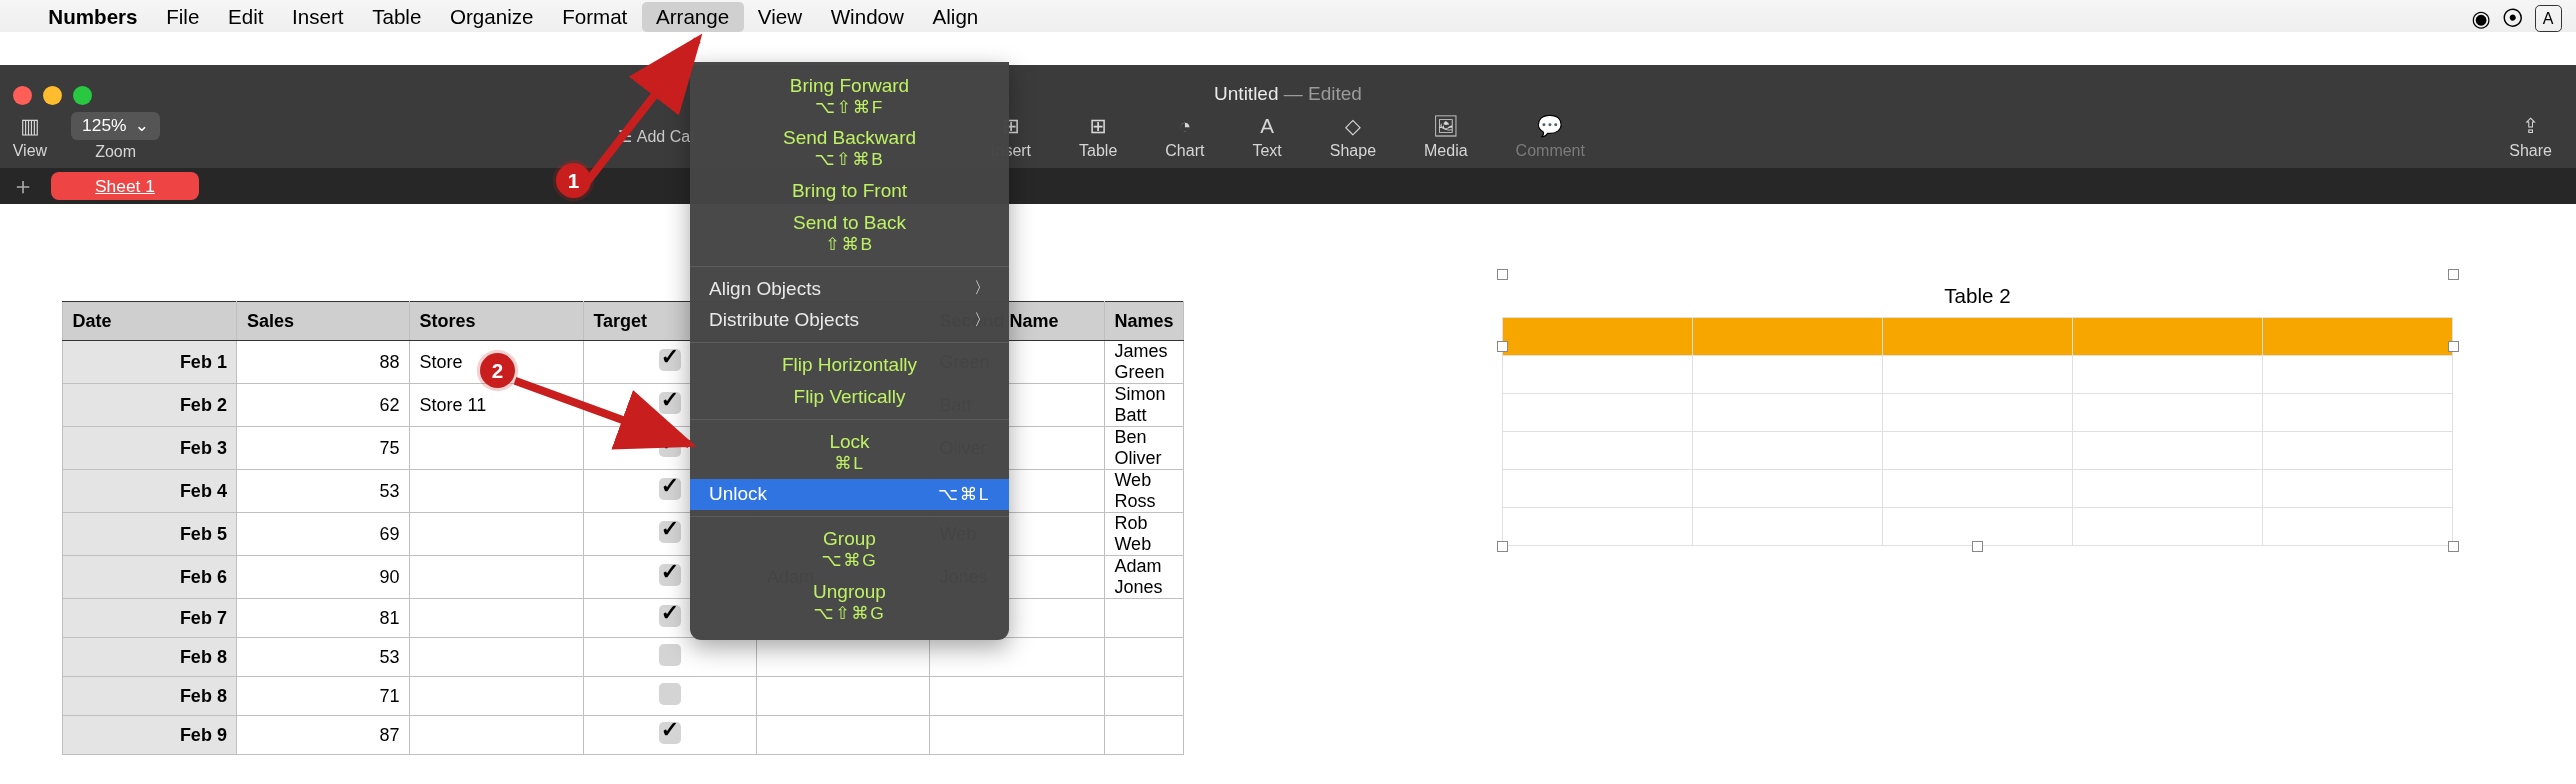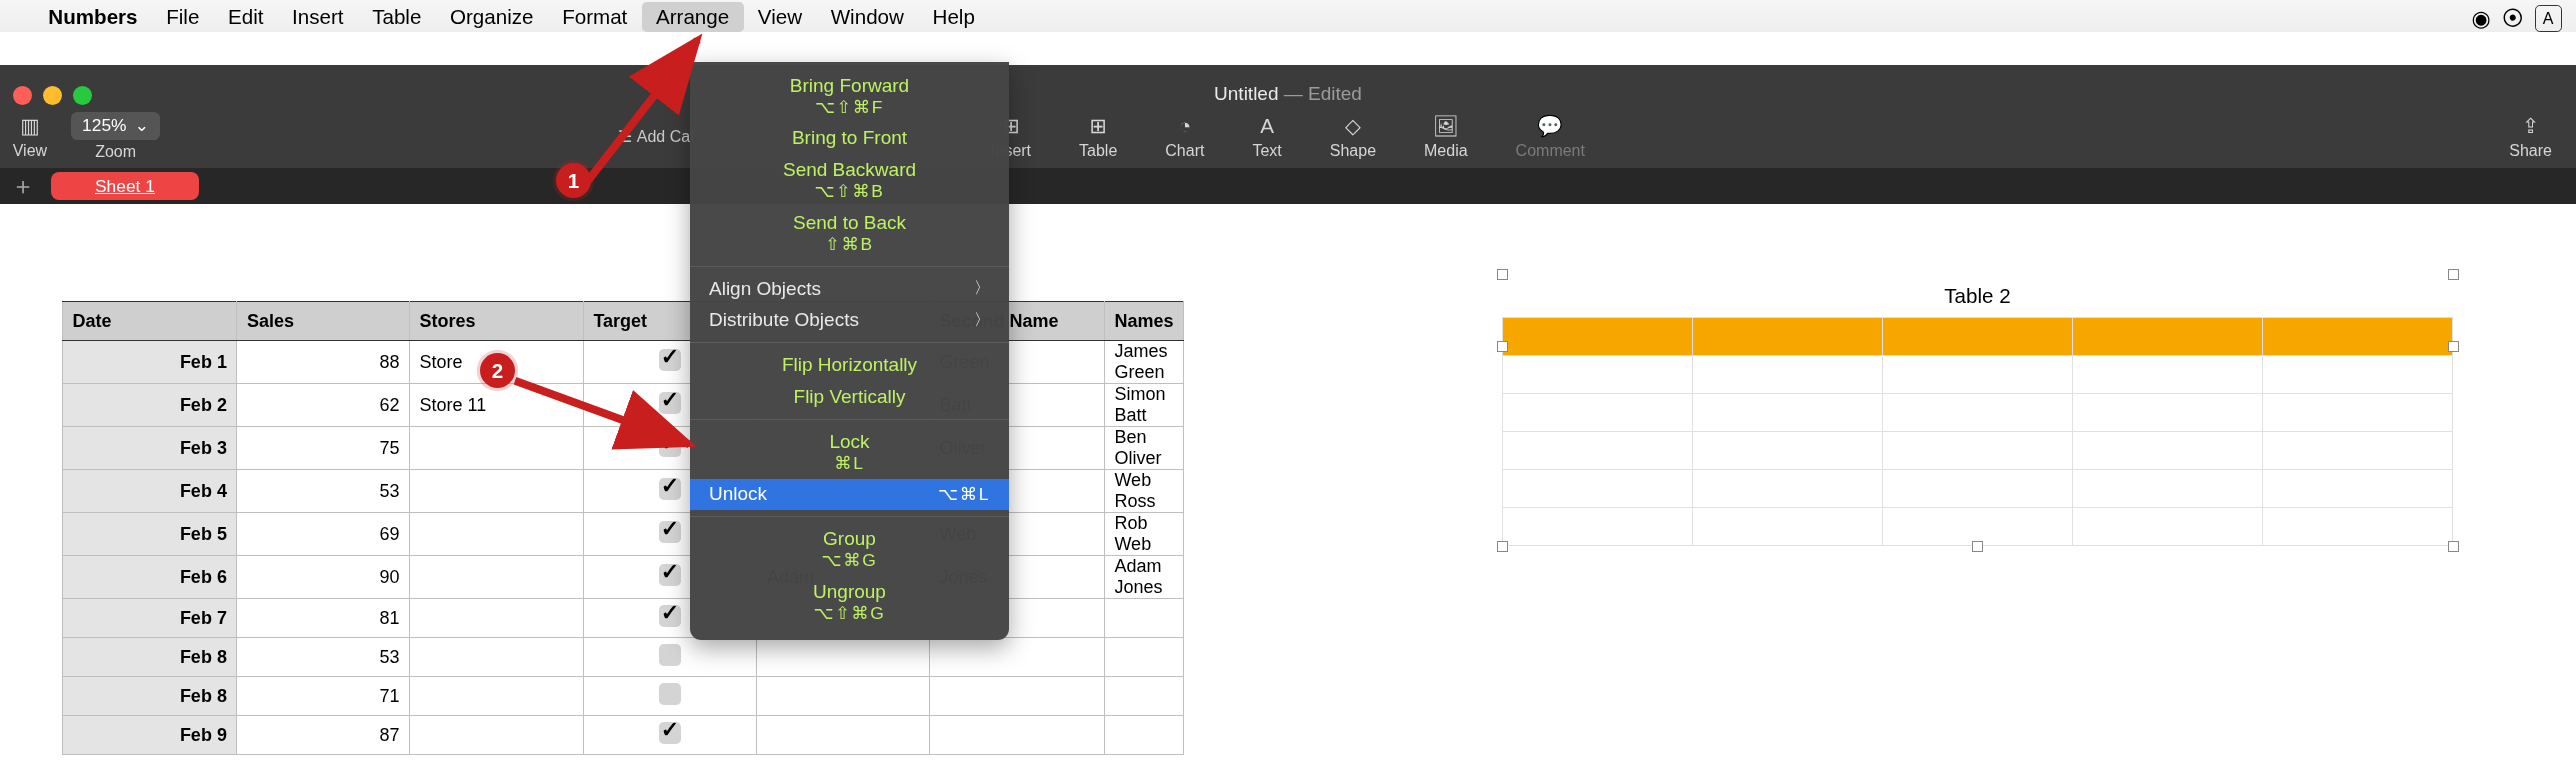--- a/index.html
+++ b/index.html
@@ -83,21 +83,21 @@
   <span class="menubar-item appname">Numbers</span>
   <span class="menubar-item">File</span>
   <span class="menubar-item">Edit</span>
   <span class="menubar-item">Insert</span>
   <span class="menubar-item">Table</span>
   <span class="menubar-item">Organize</span>
   <span class="menubar-item">Format</span>
   <span class="menubar-item open">Arrange</span>
   <span class="menubar-item">View</span>
   <span class="menubar-item">Window</span>
-  <span class="menubar-item">Help</span>
+  <span class="menubar-item">Align</span>
   <div class="menubar-right">
     <span style="font-size:22px;">◉</span>
     <span style="font-size:22px;">⦿</span>
     <span class="rbox">A</span>
   </div>
 </div>
 
 <div class="app-window">
   <div class="titlebar">
     <div class="traffic">
@@ -340,26 +340,26 @@
     <div class="sel-handle" style="left:50%;bottom:-5.5px;margin-left:-5.5px;"></div>
   </div>
 </div>
 
 <div class="dropdown">
   <div class="item disabled">
       <span>Bring Forward</span>
       <span class="shortcut">⌥⇧⌘F</span>
     </div>
   <div class="item disabled">
+      <span>Send Backward</span>
+      <span class="shortcut">⌥⇧⌘B</span>
+    </div>
+  <div class="item disabled">
       <span>Bring to Front</span>
       <span></span>
-    </div>
-  <div class="item disabled">
-      <span>Send Backward</span>
-      <span class="shortcut">⌥⇧⌘B</span>
     </div>
   <div class="item disabled">
       <span>Send to Back</span>
       <span class="shortcut">⇧⌘B</span>
     </div>
   <div class="sep"></div>
   <div class="item">
       <span>Align Objects</span>
       <span class="chev">〉</span>
     </div>

